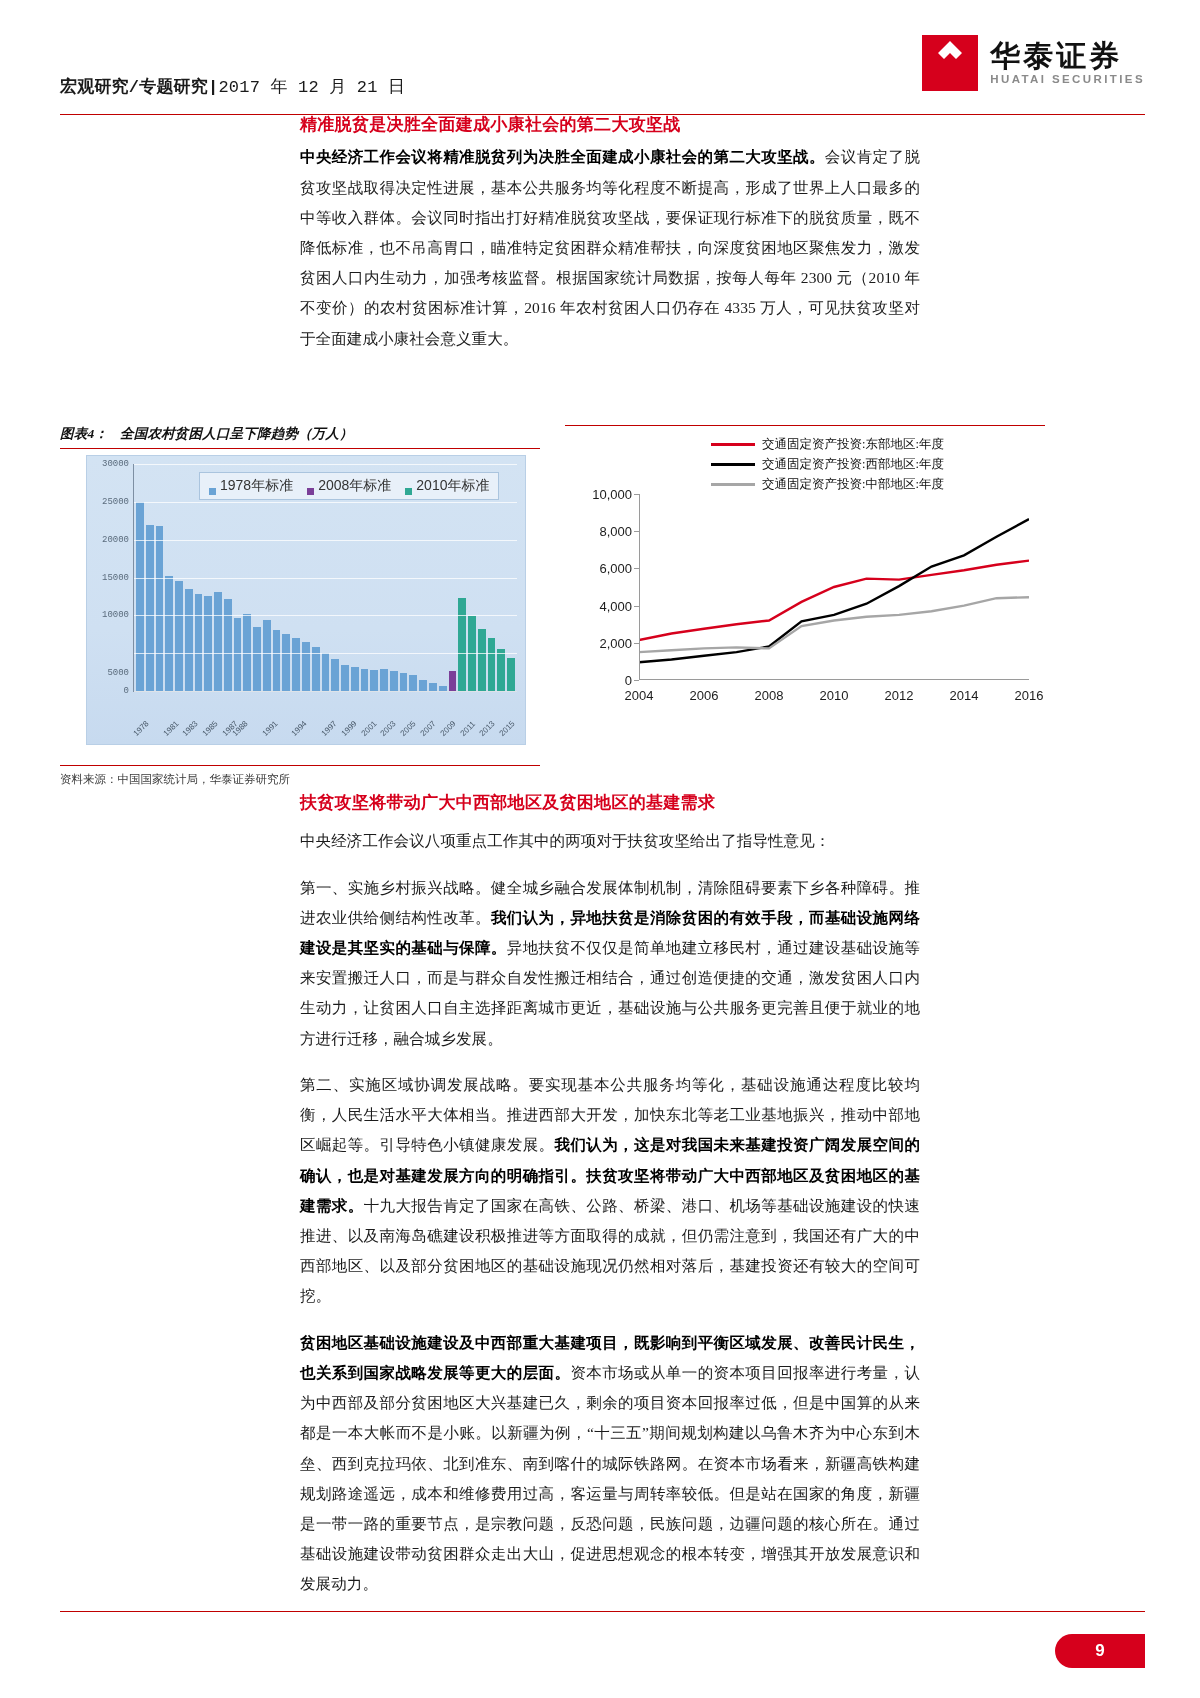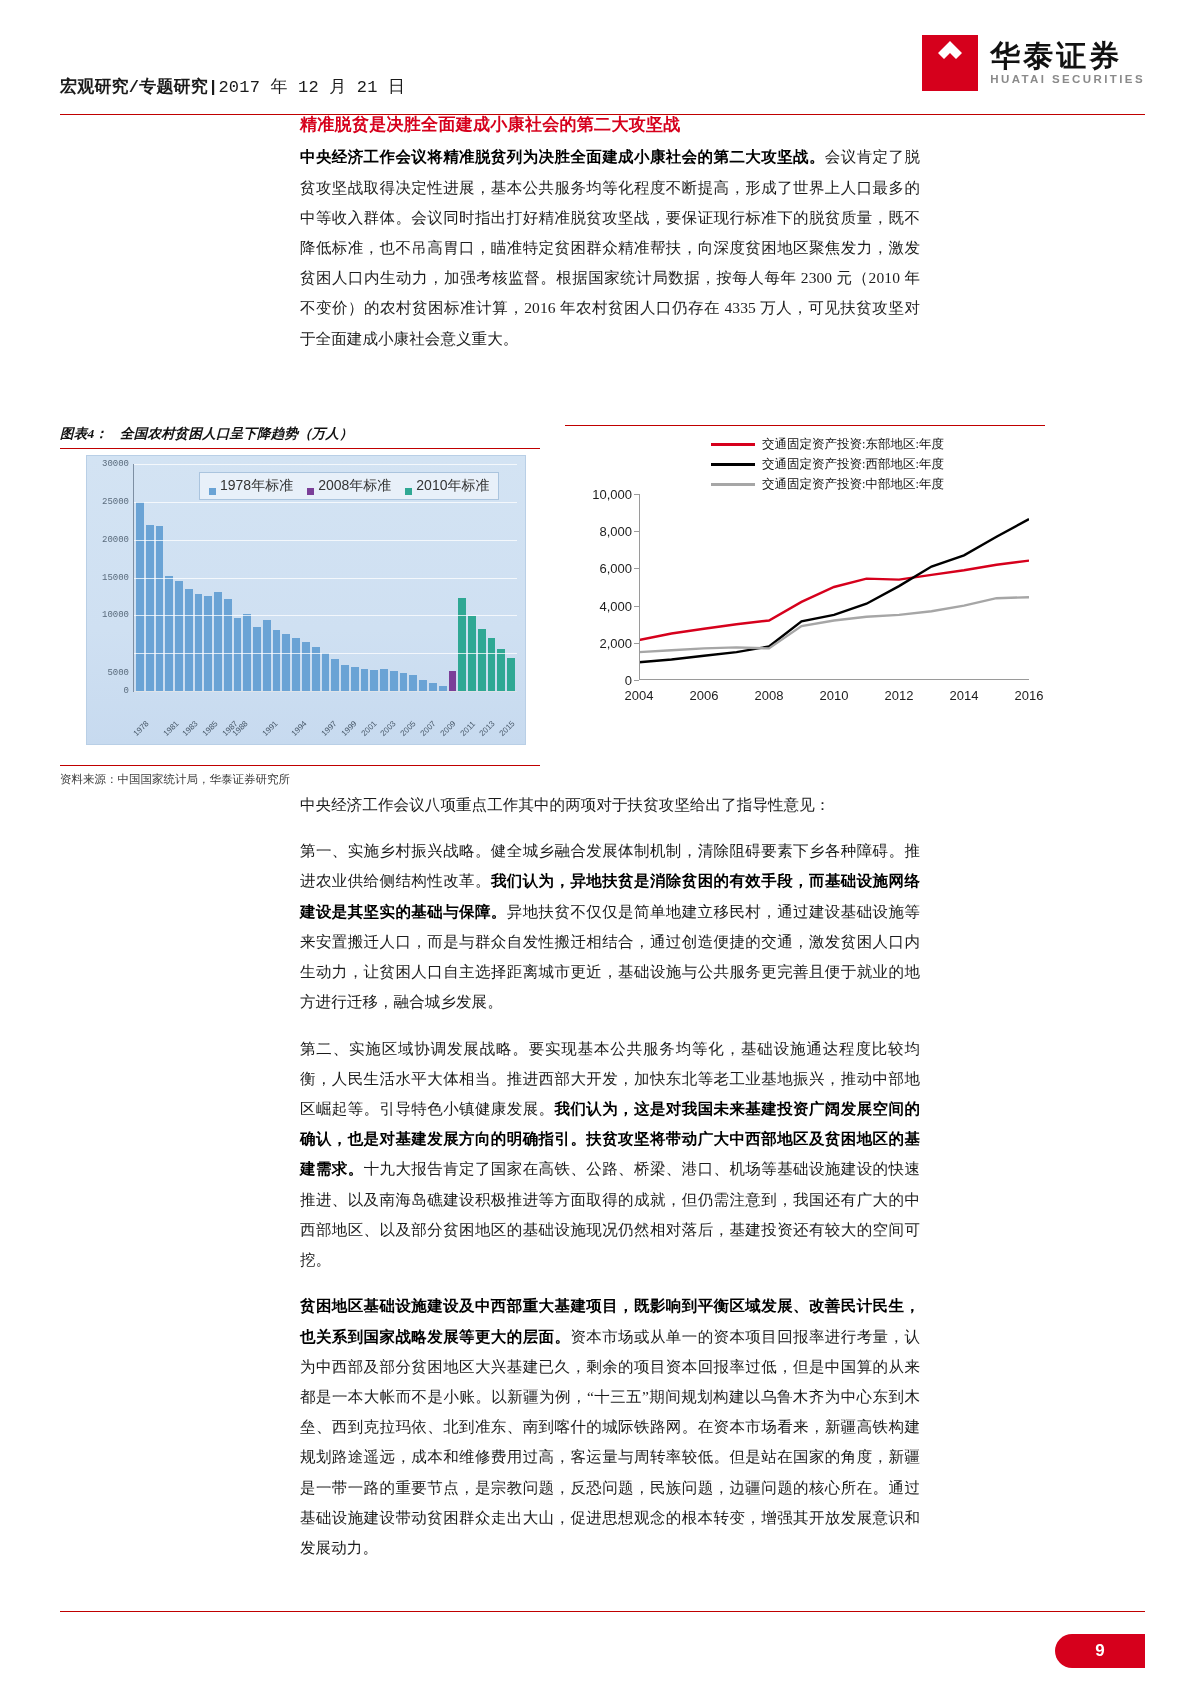--- a/index.html
+++ b/index.html
@@ -337,20 +337,21 @@
                 <polyline points="0.0,168.3 32.5,165.5 65.0,161.8 97.5,158.1 130.0,152.5 162.5,127.4 195.0,120.9 227.5,109.7 260.0,92.1 292.5,72.5 325.0,61.4 357.5,42.8 390.0,25.1" fill="none" stroke="#000000" stroke-width="2.4" vector-effect="non-scaling-stroke"></polyline>
                 <polyline points="0.0,158.1 32.5,156.2 65.0,154.4 97.5,153.4 130.0,154.4 162.5,132.1 195.0,126.5 227.5,122.8 260.0,120.9 292.5,117.2 325.0,111.6 357.5,104.2 390.0,103.2" fill="none" stroke="#a6a6a6" stroke-width="2.4" vector-effect="non-scaling-stroke"></polyline>
               </svg>
           <div class="c5-ytick" style="top: 100%;">0</div><div class="c5-ytick-mark" style="top: 100%;"></div><div class="c5-ytick" style="top: 80%;">2,000</div><div class="c5-ytick-mark" style="top: 80%;"></div><div class="c5-ytick" style="top: 60%;">4,000</div><div class="c5-ytick-mark" style="top: 60%;"></div><div class="c5-ytick" style="top: 40%;">6,000</div><div class="c5-ytick-mark" style="top: 40%;"></div><div class="c5-ytick" style="top: 20%;">8,000</div><div class="c5-ytick-mark" style="top: 20%;"></div><div class="c5-ytick" style="top: 0%;">10,000</div><div class="c5-ytick-mark" style="top: 0%;"></div><div class="c5-xtick" style="left: 0%;">2004</div><div class="c5-xtick" style="left: 16.6667%;">2006</div><div class="c5-xtick" style="left: 33.3333%;">2008</div><div class="c5-xtick" style="left: 50%;">2010</div><div class="c5-xtick" style="left: 66.6667%;">2012</div><div class="c5-xtick" style="left: 83.3333%;">2014</div><div class="c5-xtick" style="left: 100%;">2016</div></div>
         </div>
       </div>
     </div>
   </div>
 
   <div class="lower">
+    <h2 class="redsub">扶贫攻坚将带动广大中西部地区及贫困地区的基建需求</h2>
     <p class="body">中央经济工作会议八项重点工作其中的两项对于扶贫攻坚给出了指导性意见：</p>
     <p class="body"><span>第一、实施乡村振兴战略。健全城乡融合发展体制机制，清除阻碍要素下乡各种障碍。推进农业供给侧结构性改革。</span><b>我们认为，异地扶贫是消除贫困的有效手段，而基础设施网络建设是其坚实的基础与保障。</b><span>异地扶贫不仅仅是简单地建立移民村，通过建设基础设施等来安置搬迁人口，而是与群众自发性搬迁相结合，通过创造便捷的交通，激发贫困人口内生动力，让贫困人口自主选择距离城市更近，基础设施与公共服务更完善且便于就业的地方进行迁移，融合城乡发展。</span></p>
     <p class="body"><span>第二、实施区域协调发展战略。要实现基本公共服务均等化，基础设施通达程度比较均衡，人民生活水平大体相当。推进西部大开发，加快东北等老工业基地振兴，推动中部地区崛起等。引导特色小镇健康发展。</span><b>我们认为，这是对我国未来基建投资广阔发展空间的确认，也是对基建发展方向的明确指引。扶贫攻坚将带动广大中西部地区及贫困地区的基建需求。</b><span>十九大报告肯定了国家在高铁、公路、桥梁、港口、机场等基础设施建设的快速推进、以及南海岛礁建设积极推进等方面取得的成就，但仍需注意到，我国还有广大的中西部地区、以及部分贫困地区的基础设施现况仍然相对落后，基建投资还有较大的空间可挖。</span></p>
     <p class="body tight"><b>贫困地区基础设施建设及中西部重大基建项目，既影响到平衡区域发展、改善民计民生，也关系到国家战略发展等更大的层面。</b><span>资本市场或从单一的资本项目回报率进行考量，认为中西部及部分贫困地区大兴基建已久，剩余的项目资本回报率过低，但是中国算的从来都是一本大帐而不是小账。以新疆为例，“十三五”期间规划构建以乌鲁木齐为中心东到木垒、西到克拉玛依、北到准东、南到喀什的城际铁路网。</span><span>在资本市场看来，新疆高铁构建规划路途遥远，成本和维修费用过高，客运量与周转率较低。但是站在国家的角度，新疆是一带一路的重要节点，是宗教问题，反恐问题，民族问题，边疆问题的核心所在。通过基础设施建设带动贫困群众走出大山，促进思想观念的根本转变，增强其开放发展意识</span><span>和发展动力。</span></p>
   </div>
 
   <div class="footer-rule"></div>
   <div class="pagenum">9</div>
 </div>
 

